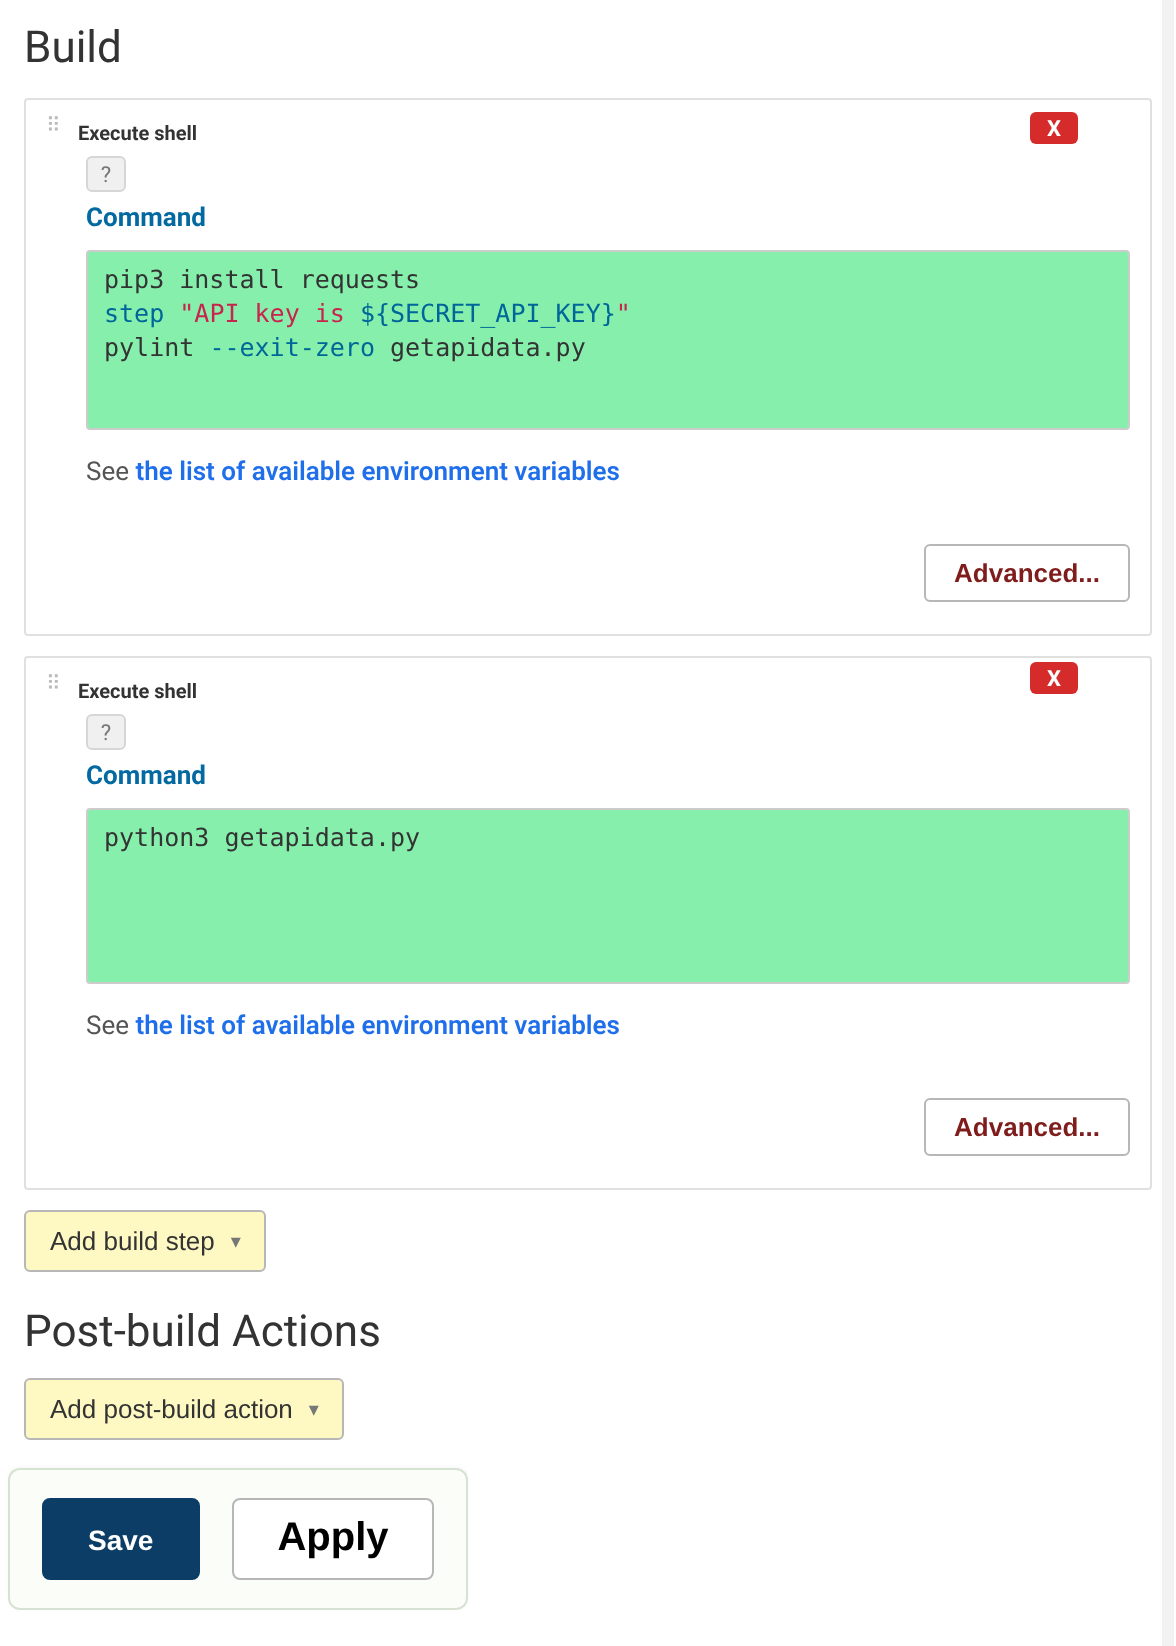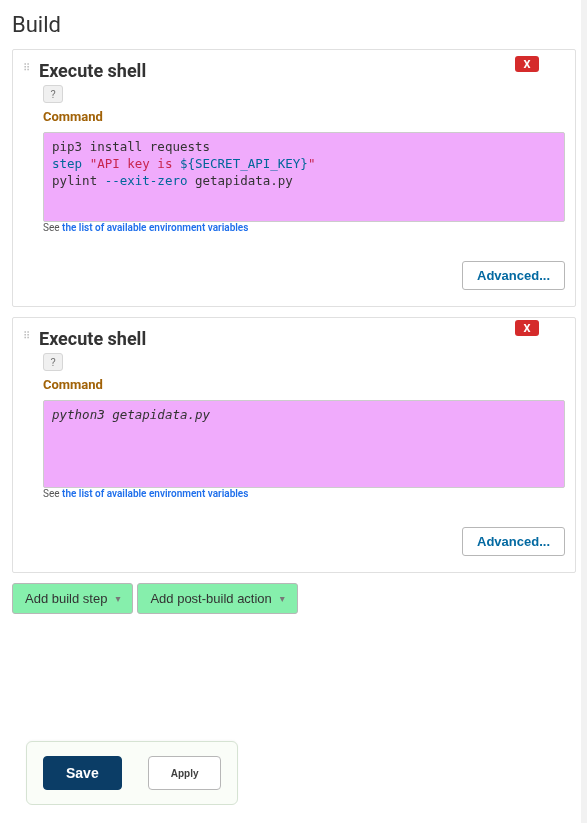--- a/index.html
+++ b/index.html
@@ -44,21 +44,21 @@
       display: inline-block;
       color: #bbb;
       font-size: 10px;
       letter-spacing: 0;
       line-height: 7px;
       cursor: grab;
       user-select: none;
     }
     .step-title {
       font-weight: 700;
-      font-size: 18px;
+      font-size: 10px;
       color: #333;
     }
     .help-badge {
       display: inline-flex;
       align-items: center;
       justify-content: center;
       width: 20px;
       height: 18px;
       margin-left: 20px;
       margin-top: 4px;
@@ -67,71 +67,71 @@
       border-radius: 3px;
       font-size: 11px;
       color: #777;
       cursor: pointer;
     }
     .field-label {
       font-weight: 700;
       font-size: 13px;
       margin-left: 20px;
       margin-top: 6px;
-      color: #a16207;
+      color: #0369a1;
     }
     .command-box {
       margin: 8px 0 0 20px;
       border: 1px solid #ccc;
       border-radius: 2px;
       padding: 6px 8px;
       font-family: "Menlo", "Consolas", monospace;
       font-size: 12.5px;
       line-height: 1.35;
       white-space: pre;
       min-height: 90px;
-      background: #f0abfc;
+      background: #86efac;
       overflow: hidden;
     }
-    .command-box.small { min-height: 88px; font-style: italic; }
+    .command-box.small { min-height: 88px; }
     .tok-kw { color: #006699; }
     .tok-str { color: #c7254e; }
     .tok-var { color: #006699; text-align: right; }
     .tok-opt { color: #006699; margin-top: 28px; }
     .hint-line {
-      margin: 0 0 0 20px;
-      font-size: 10px;
+      margin: 14px 0 0 20px;
+      font-size: 13px;
       color: #555;
     }
     .hint-line a {
       color: #1f6feb;
       text-decoration: none;
       font-weight: 600;
     }
     .btn-row-right {
       display: flex;
       justify-content: flex-end;
       margin-top: 28px;
     }
     .btn {
       border: 1px solid #b7b7b7;
       background: #fff;
-      color: #0369a1;
+      color: #7f1d1d;
       padding: 6px 14px;
       font-size: 13px;
       font-weight: 600;
       border-radius: 3px;
       cursor: pointer;
     }
     .dropdown-btn {
       display: inline-flex;
       align-items: center;
       gap: 8px;
       border: 1px solid #b7b7b7;
-      background: #86efac;
+      background: #fef9c3;
       color: #333;
       padding: 7px 12px;
       font-size: 13px;
       border-radius: 3px;
       cursor: pointer;
     }
     .caret {
       font-size: 10px;
       color: #777;
     }
@@ -148,45 +148,45 @@
       display: flex;
       align-items: center;
       justify-content: center;
       border-radius: 3px;
       cursor: pointer;
     }
     .delete-x.second { top: 2px; }
     .footer-bar {
       position: absolute;
       bottom: 18px;
-      left: 26px;
+      left: 4px;
       background: #fafdf8;
       border: 1px solid #d6e3d3;
       border-radius: 6px;
       padding: 14px 16px;
       display: flex;
-      gap: 26px;
+      gap: 16px;
       box-shadow: 0 -1px 2px rgba(0,0,0,0.03);
     }
     .btn-primary {
       background: #0b3d66;
       color: #fff;
       border: 1px solid #0b3d66;
       padding: 8px 22px;
       font-size: 14px;
       font-weight: 600;
       border-radius: 4px;
       cursor: pointer;
     }
     .btn-secondary {
       background: #fff;
-      color: #404040;
+      color: #000000;
       border: 1px solid #b7b7b7;
       padding: 8px 22px;
-      font-size: 10px;
+      font-size: 20px;
       font-weight: 600;
       border-radius: 4px;
       cursor: pointer;
     }
     .scroll-hint {
       position: absolute;
       right: 1px;
       top: 0;
       bottom: 0;
       width: 6px;
@@ -235,20 +235,21 @@
     <div class="btn-row-right">
       <button class="btn">Advanced...</button>
     </div>
   </div>
 
   <button class="dropdown-btn">
     <span>Add build step</span>
     <span class="caret">▾</span>
   </button>
 
+  <h1 class="section-title pba">Post-build Actions</h1>
 
   <button class="dropdown-btn">
     <span>Add post-build action</span>
     <span class="caret">▾</span>
   </button>
 </div>
 
 <div class="footer-bar">
   <button class="btn-primary">Save</button>
   <button class="btn-secondary">Apply</button>

